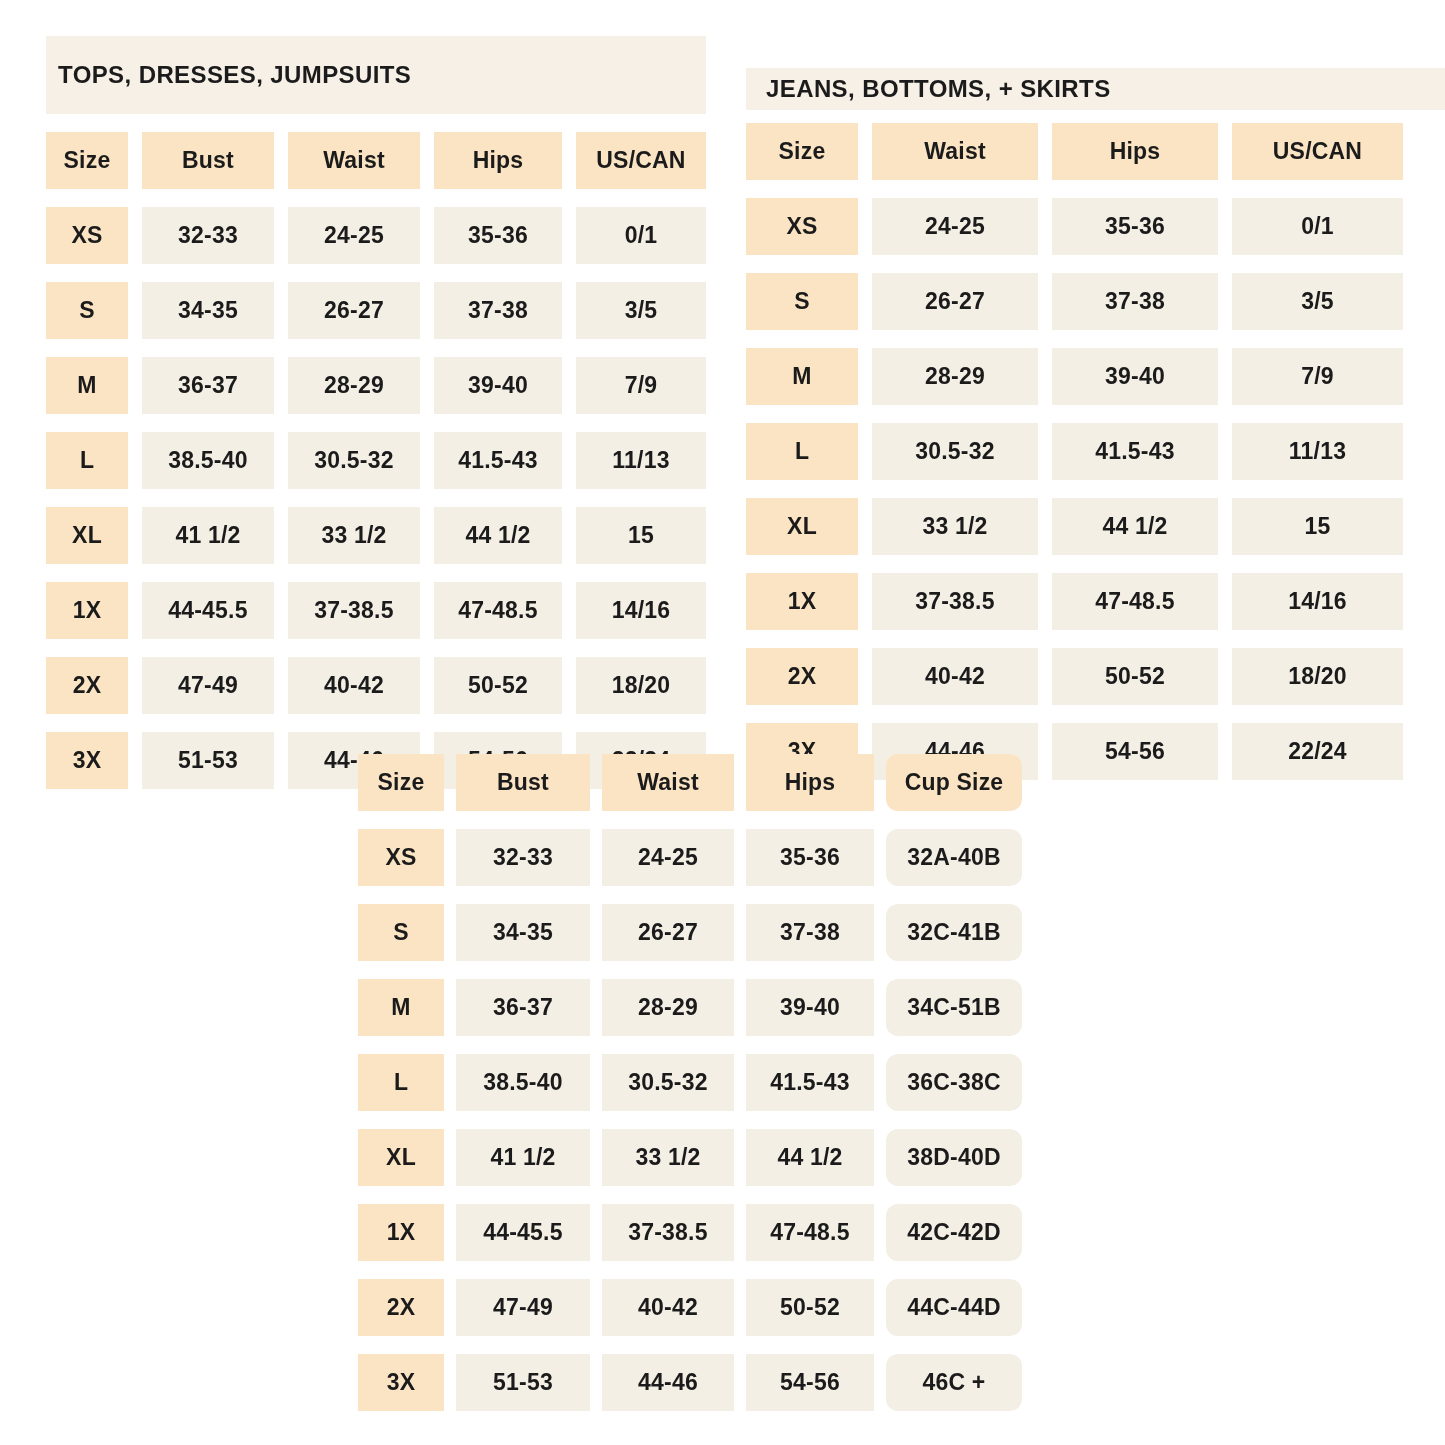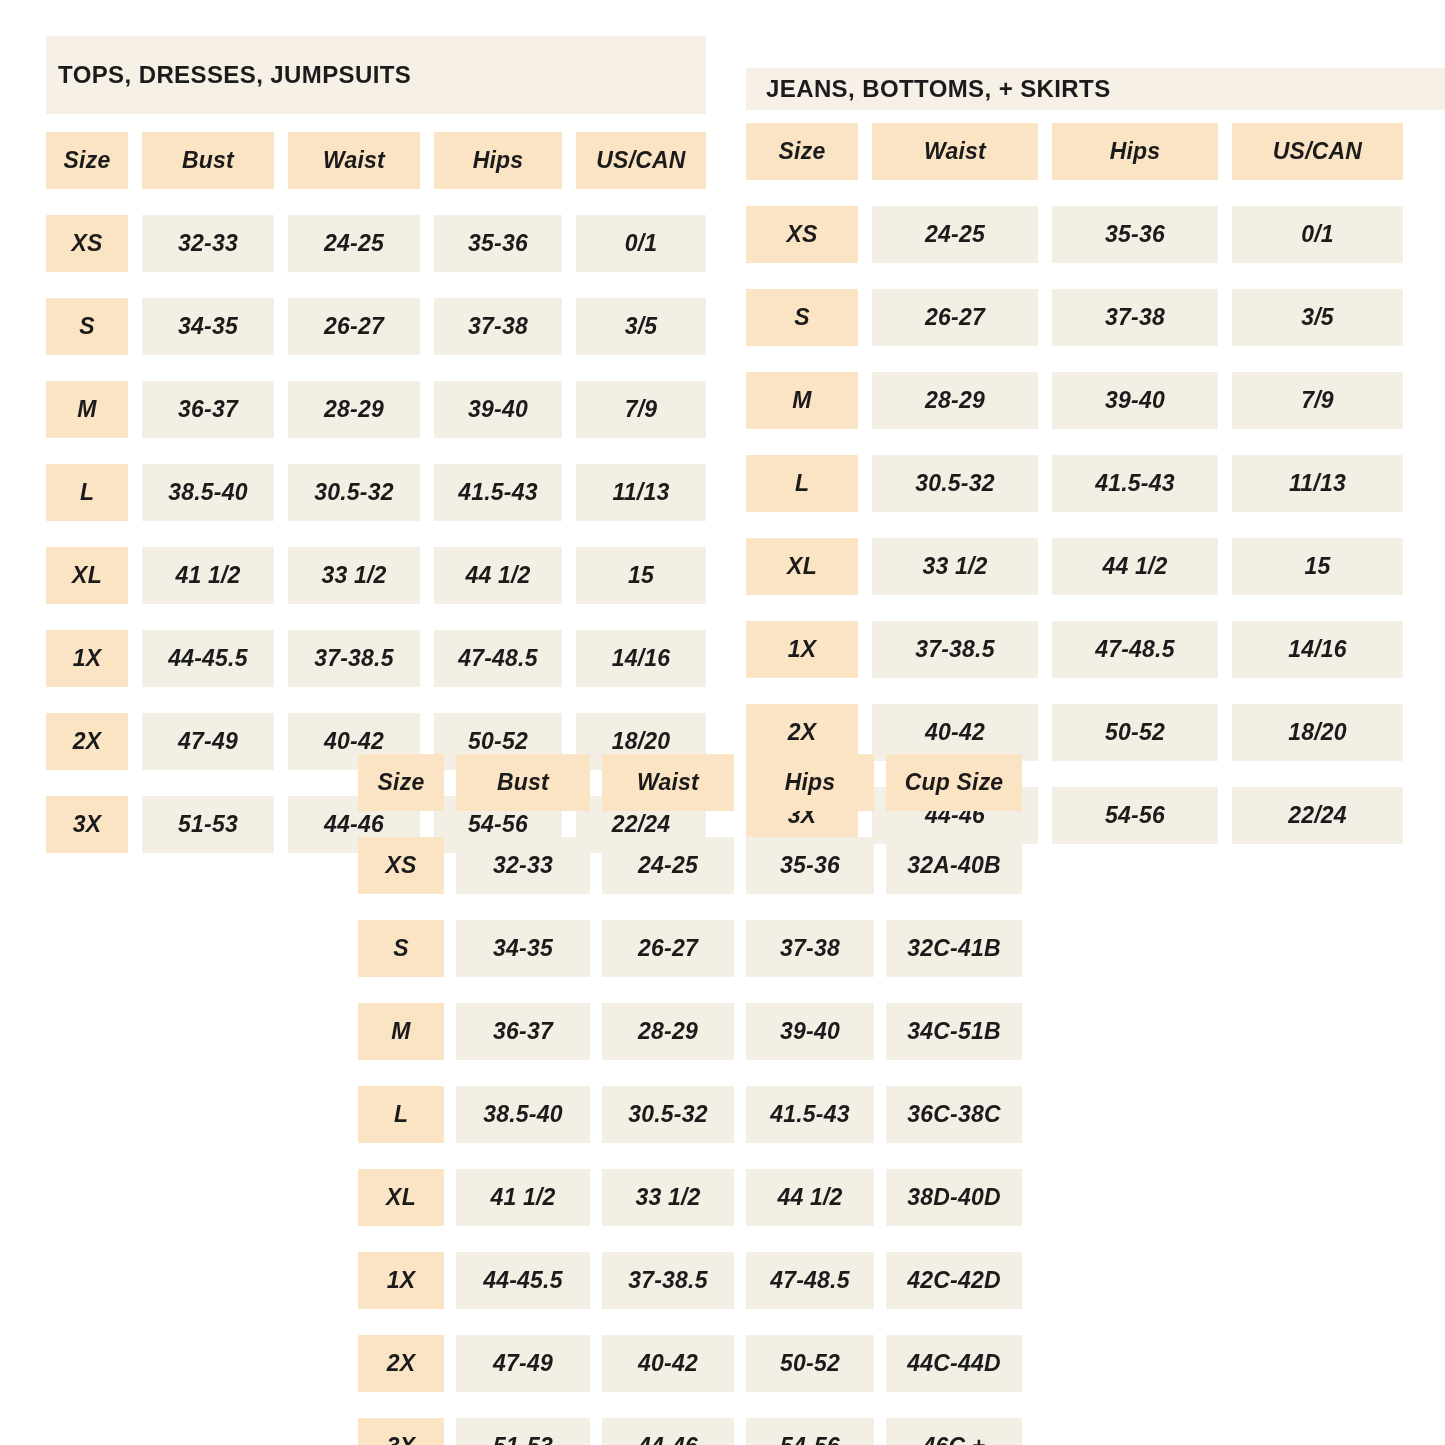--- a/index.html
+++ b/index.html
@@ -45,22 +45,22 @@
     letter-spacing:0.2px;
     line-height:23px;
     white-space:nowrap;
   }
 
   .grid{display:block;}
   .g-tops{margin-top:18px;}
   .g-jeans{margin-top:13px;}
   .g-ling{margin-top:12px;}
 
-  .row{display:flex;gap:14px;font-style:italic;}
-  .row + .row{margin-top:26px;}
+  .row{display:flex;gap:14px;}
+  .row + .row{margin-top:18px;}
   .t-ling .row{gap:12px;}
 
   .cell{
     height:57px;
     display:flex;
     align-items:center;
     justify-content:center;
     font-size:23px;
     font-weight:700;
     letter-spacing:0.2px;
@@ -78,21 +78,21 @@
 
   .t-jeans .c0{width:112px;}
   .t-jeans .c1{width:166px;}
   .t-jeans .c2{width:166px;}
   .t-jeans .c3{width:171px;}
 
   .t-ling .c0{width:86px;}
   .t-ling .c1{width:134px;}
   .t-ling .c2{width:132px;}
   .t-ling .c3{width:128px;}
-  .t-ling .c4{width:136px;}
+  .t-ling .c4{width:136px;border-radius:12px;}
 </style>
 </head>
 <body>
 
 <div class="canvas">
 
   <section class="size-table pos-tops">
     <header class="banner banner-tall">
       <div class="banner-title">TOPS, DRESSES, JUMPSUITS</div>
     </header>

